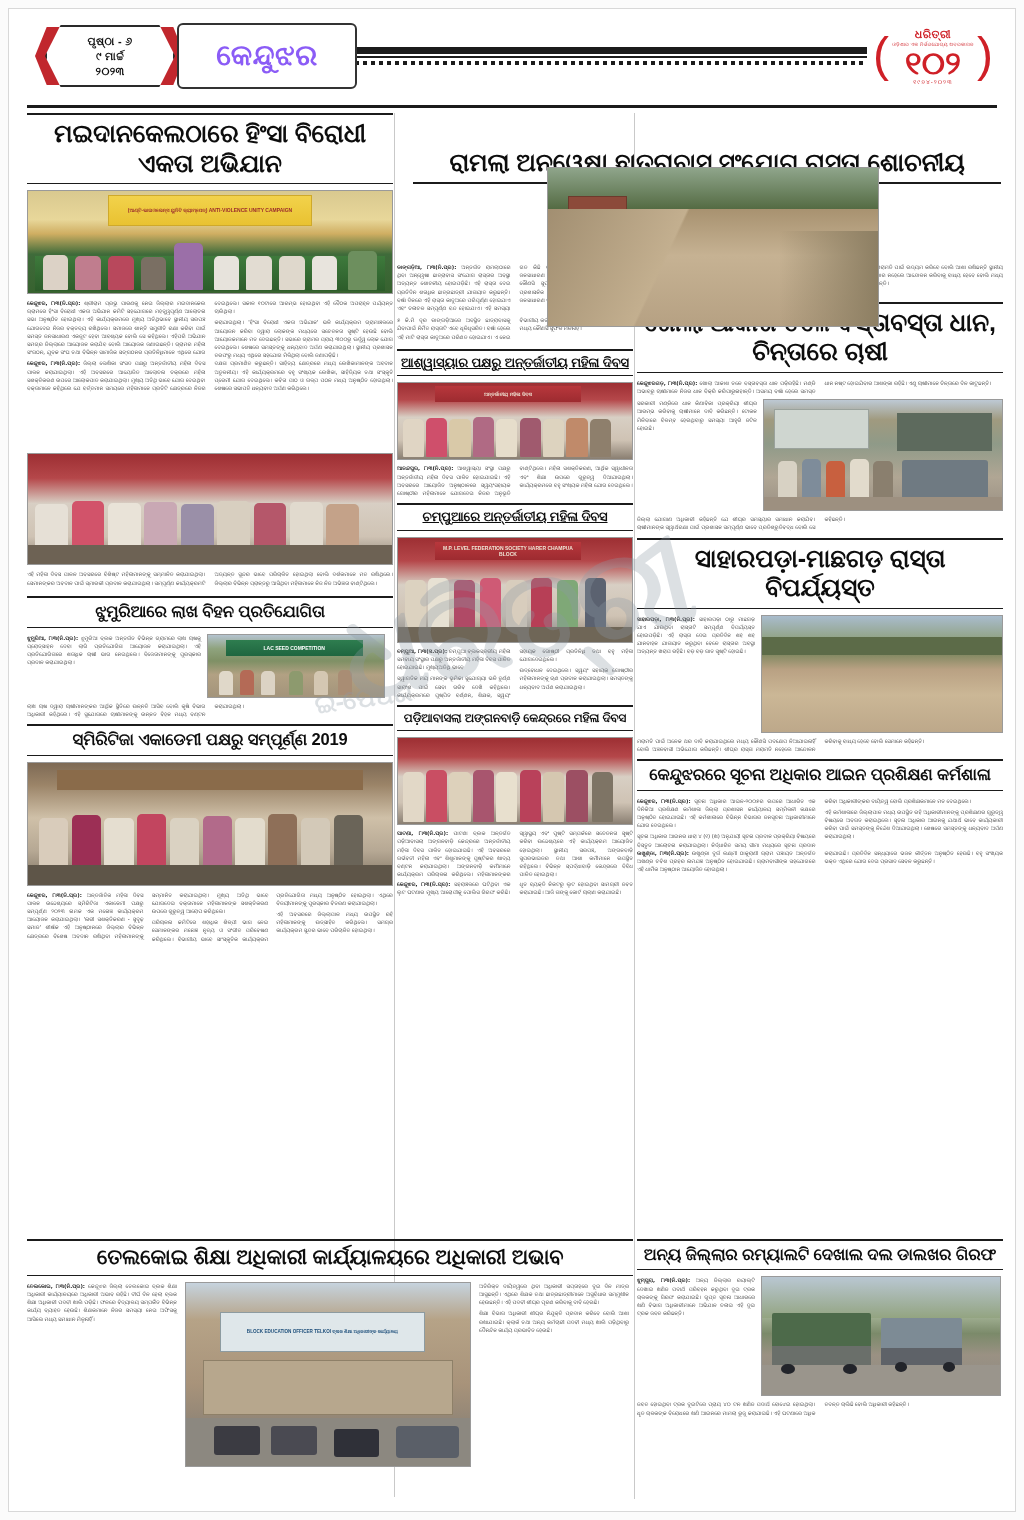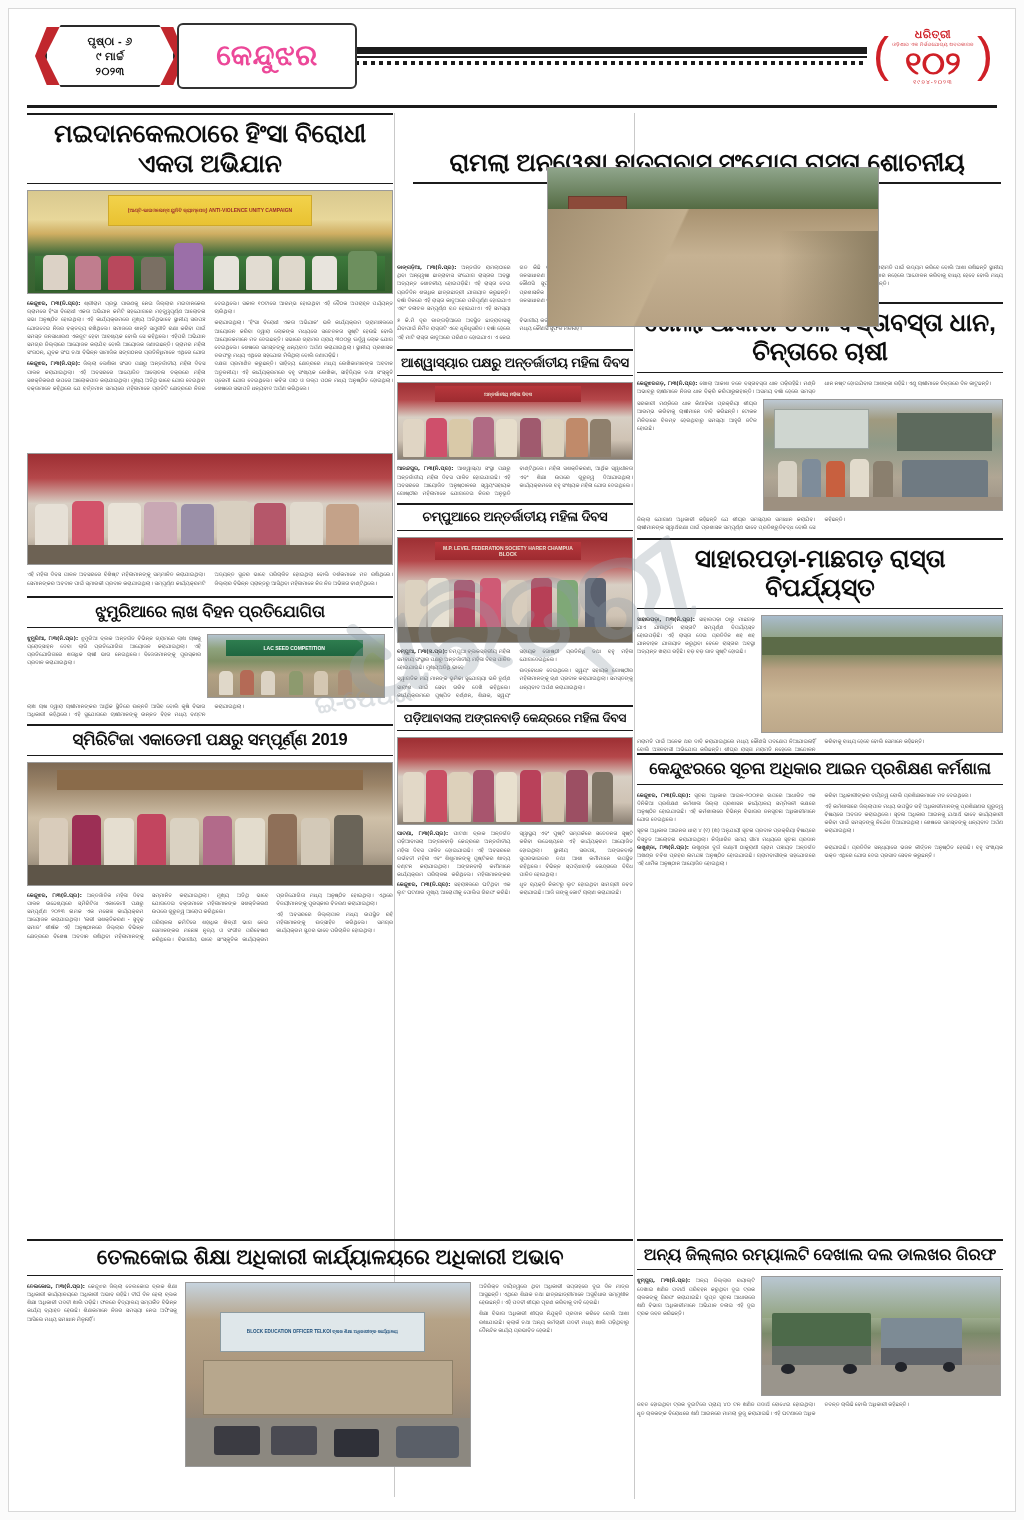--- a/index.html
+++ b/index.html
@@ -33,21 +33,21 @@
     position:absolute; top:4px; width:26px; height:58px; background:#c1272d; z-index:1;
   }
   .mh-hex-l { left:8px; clip-path: polygon(45% 0, 100% 0, 100% 100%, 45% 100%, 0 50%); }
   .mh-hex-r { left:132px; clip-path: polygon(0 0, 55% 0, 100% 50%, 55% 100%, 0 100%); }
   .mh-badge span { font-size:11px; line-height:15px; color:#111; font-weight:bold; letter-spacing:.3px;}
   .mh-title {
     position:absolute; left:150px; top:0px; height:66px; width:180px;
     background:#fff; border:2px solid #333; border-radius:6px;
     display:flex; align-items:center; justify-content:center; z-index:2;
   }
-  .mh-title span { font-size:29px; font-weight:bold; color:#ec4899; letter-spacing:.5px; }
+  .mh-title span { font-size:29px; font-weight:bold; color:#8b5cf6; letter-spacing:.5px; }
   .mh-rule { position:absolute; left:320px; right:130px; top:24px; height:20px; z-index:1; }
   .mh-rule .bar1 { position:absolute; left:0; right:0; top:0; height:7px; background:#1b1b1b; }
   .mh-rule .bar2 { position:absolute; left:0; right:0; top:9px; height:2px; background:#1b1b1b; }
   .mh-rule .bar3 { position:absolute; left:0; right:0; top:14px; height:4px;
     background:repeating-linear-gradient(to right,#1b1b1b 0 4px,transparent 4px 8px); }
   .mh-logo {
     position:absolute; right:6px; top:-4px; width:116px; height:76px; z-index:3;
     display:flex; flex-direction:column; align-items:center; justify-content:center;
     color:#cf2027;
   }
@@ -73,21 +73,21 @@
   .hl {
     font-weight:bold; color:#0d0d0d; text-align:center;
     line-height:1.18; letter-spacing:-0.2px;
     border-top:2px solid #1b1b1b; border-bottom:1px solid #1b1b1b;
     padding:4px 2px 5px 2px;
     margin:0 0 6px 0;
   }
   .hl.lead { font-size:25px; border-top:none; border-bottom:none; padding:2px 0 6px; }
   .hl.big { font-size:25px; }
   .hl.med { font-size:16.5px; }
-  .hl.sml { font-size:13.2px; }
+  .hl.sml { font-size:13.2px;text-decoration:underline; }
   .hl.xsml { font-size:12px; }
 
   
   .body2, .body3 {
     font-size:5.4px; line-height:8.2px; color:#3a3a3a;
     text-align:justify; word-spacing:-0.3px;
     font-family:"DejaVu Sans", sans-serif;
     hyphens:auto;
   }
   .body2 { column-count:2; column-gap:9px; }
@@ -425,21 +425,21 @@
           <div style="position:absolute;left:0;right:0;top:18%;height:16%;background:#5c6b48;"></div>
           <div style="position:absolute;left:0;right:0;bottom:0;height:66%;
                background:repeating-linear-gradient(to bottom,#bfa98a 0 4px,#a89madd 4px 5px,#b29b7d 5px 9px);"></div>
         </div>
       </div>
 
       <div class="body2">
         <p>ମରାମତି ପାଇଁ ଅନେକ ଥର ଦାବି କରାଯାଇଥିଲେ ମଧ୍ୟ କୌଣସି ପଦକ୍ଷେପ ନିଆଯାଇନାହିଁ ବୋଲି ଅଞ୍ଚଳବାସୀ ଅଭିଯୋଗ କରିଛନ୍ତି। ଶୀଘ୍ର ରାସ୍ତା ମରାମତି ନହେଲେ ଆନ୍ଦୋଳନ କରିବାକୁ ବାଧ୍ୟ ହେବେ ବୋଲି ସେମାନେ କହିଛନ୍ତି।</p>
       </div>
 
-      <div class="hl med" style="">କେନ୍ଦୁଝରରେ ସୂଚନା ଅଧିକାର ଆଇନ ପ୍ରଶିକ୍ଷଣ କର୍ମଶାଳା</div>
+      <div class="hl med" style="margin-top:6px;">କେନ୍ଦୁଝରରେ ସୂଚନା ଅଧିକାର ଆଇନ ପ୍ରଶିକ୍ଷଣ କର୍ମଶାଳା</div>
 
       <div class="body2">
         <p><span class="dline">କେନ୍ଦୁଝର, ୮ା୩(ନି.ପ୍ର):</span>
            <span>ସୂଚନା ଅଧିକାର ଆଇନ-୨୦୦୫ର ଉପରେ ଆଧାରିତ ଏକ ଦିନିକିଆ ପ୍ରଶିକ୍ଷଣ କର୍ମଶାଳା ଜିଲ୍ଲା ପ୍ରଶାସନ କାର୍ଯ୍ୟାଳୟ ସମ୍ମିଳନୀ କକ୍ଷରେ ଅନୁଷ୍ଠିତ ହୋଇଯାଇଛି। ଏହି କର୍ମଶାଳାରେ ବିଭିନ୍ନ ବିଭାଗର ଜନସୂଚନା ଅଧିକାରୀମାନେ ଯୋଗ ଦେଇଥିଲେ।</span></p>
         <p>ସୂଚନା ଅଧିକାର ଆଇନର ଧାରା ୪ (୧) (ଖ) ଅନୁଯାୟୀ ସୂଚନା ପ୍ରଦାନ ପ୍ରକ୍ରିୟା ବିଷୟରେ ବିସ୍ତୃତ ଆଲୋଚନା କରାଯାଇଥିଲା। ନିର୍ଦ୍ଧାରିତ ସମୟ ସୀମା ମଧ୍ୟରେ ସୂଚନା ପ୍ରଦାନ କରିବା ଅଧିକାରୀଙ୍କର ଦାୟିତ୍ୱ ବୋଲି ପ୍ରଶିକ୍ଷକମାନେ ମତ ଦେଇଥିଲେ।</p>
         <p>ଏହି କର୍ମଶାଳାରେ ଜିଲ୍ଲାପାଳ ମଧ୍ୟ ଉପସ୍ଥିତ ରହି ଅଧିକାରୀମାନଙ୍କୁ ପ୍ରଶିକ୍ଷଣର ଗୁରୁତ୍ୱ ବିଷୟରେ ଅବଗତ କରାଇଥିଲେ। ସୂଚନା ଅଧିକାର ଆଇନକୁ ଯଥାର୍ଥ ଭାବେ କାର୍ଯ୍ୟକାରୀ କରିବା ପାଇଁ ସମସ୍ତଙ୍କୁ ନିର୍ଦ୍ଦେଶ ଦିଆଯାଇଥିଲା। ଶେଷରେ ସମସ୍ତଙ୍କୁ ଧନ୍ୟବାଦ ଅର୍ପଣ କରାଯାଇଥିଲା।</p>
       </div>
 
 
       <div class="body2">

